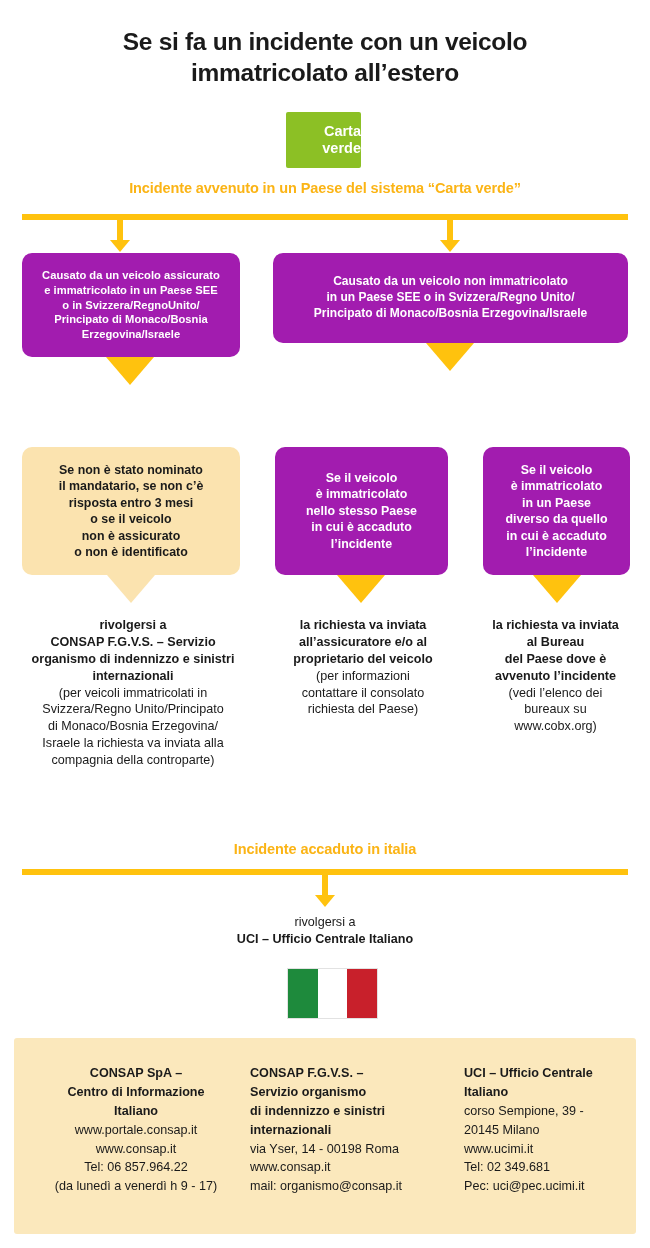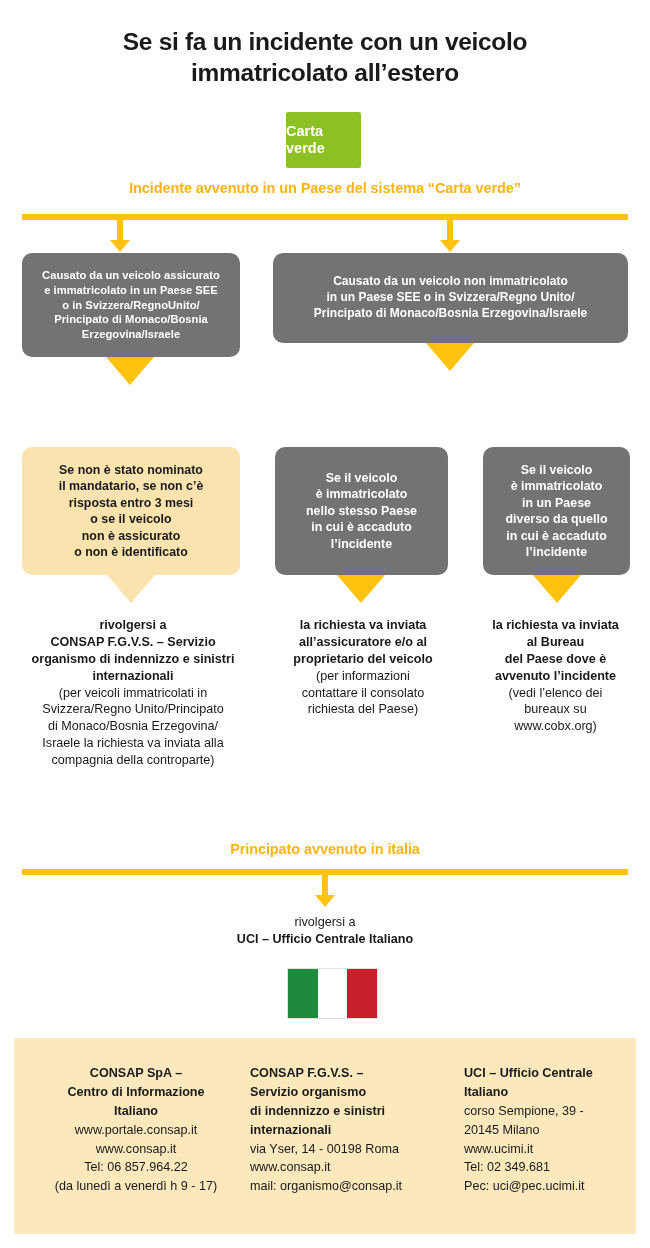--- a/index.html
+++ b/index.html
@@ -15,21 +15,21 @@
   .title{
     position:absolute;left:40px;top:26px;width:570px;
     text-align:center;font-size:24.5px;font-weight:bold;
     line-height:1.28;color:#1a1a1a;letter-spacing:-0.3px;
   }
 
   
   .badge{
     position:absolute;left:286px;top:112px;width:75px;height:56px;
     background:#8CC025;border-radius:2px;
-    display:flex;flex-direction:column;align-items:flex-start;justify-content:center;
+    display:flex;flex-direction:column;align-items:flex-end;justify-content:center;
     color:#ffffff;font-weight:bold;font-size:14.5px;line-height:1.2;
   }
 
   
   .section-head{
     position:absolute;width:650px;text-align:center;
     color:#FBB415;font-weight:bold;font-size:14.5px;letter-spacing:-0.1px;
   }
   .head-estero{left:0;top:180px;}
   .head-italia{left:0;top:841px;}
@@ -48,21 +48,21 @@
     border-right:10px solid transparent;border-top:12px solid #FFC20E;
   }
 
   
   .box{position:absolute;border-radius:10px;box-sizing:border-box;
        display:flex;align-items:center;justify-content:center;text-align:center;}
   .box .txt{
     font-weight:bold;line-height:1.33;padding:0 12px;
     white-space:pre-line;
   }
-  .box.solid{background:#737373;}
+  .box.solid{background:#a21caf;}
   .box.solid .txt{color:#ffffff;}
   .box.pale{background:#FBE3AF;}
   .box.pale .txt{color:#1a1a1a;}
   .tail{position:absolute;width:0;height:0;border-left:24px solid transparent;
         border-right:24px solid transparent;}
   .tail.solid{border-top:28px solid #FFC20E;}
   .tail.pale{border-top:28px solid #FBE3AF;}
 
   
   .caption{position:absolute;text-align:center;line-height:1.34;color:#1a1a1a;}
@@ -187,21 +187,21 @@
   <div class="caption" style="left:468px;top:617px;width:175px;font-size:12.6px;">
     <span class="b">la richiesta va inviata
 al Bureau
 del Paese dove è
 avvenuto l’incidente</span>
     <span class="n">(vedi l’elenco dei
 bureaux su
 www.cobx.org)</span>
   </div>
 
-  <div class="section-head head-italia">Principato avvenuto in italia</div>
+  <div class="section-head head-italia">Incidente accaduto in italia</div>
 
   <div class="hbar hbar-2"></div>
 
   <div class="arrow" style="left:315px;top:875px;width:20px;height:34px;">
     <div class="stem" style="height:22px;"></div>
     <div class="head" style="top:20px;"></div>
   </div>
 
   <div class="caption" style="left:175px;top:914px;width:300px;font-size:12.6px;">
     <span class="n">rivolgersi a</span>

